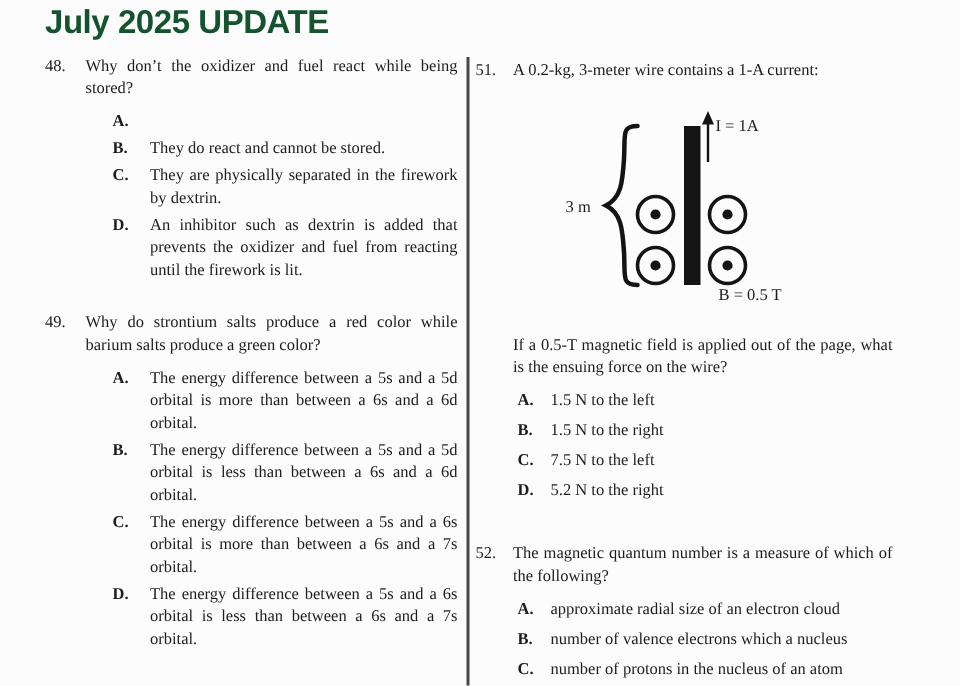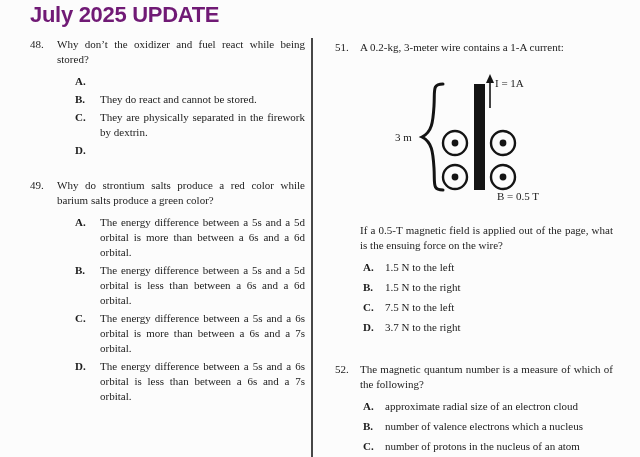--- a/index.html
+++ b/index.html
@@ -10,29 +10,29 @@
     font-family: "Liberation Serif", serif;
     position: relative;
     overflow: hidden;
   }
   .title {
     position: absolute; left: 30px; top: 2px;
     margin: 0;
     font-family: "Liberation Sans", sans-serif;
     font-size: 22px; font-weight: bold;
     letter-spacing: -0.3px;
-    color: #701a75;
+    color: #14532d;
   }
   .divider {
     position: absolute; left: 311px; top: 38px; bottom: 0;
     width: 2px; background: #474747;
   }
   .col { position: absolute; font-size: 11px; line-height: 15px; }
   .col-left  { left: 30px;  top: 37px; width: 275px; }
-  .col-right { left: 335px; top: 40px; width: 278px; }
+  .col-right { left: 317px; top: 40px; width: 278px; }
 
   .q { margin-bottom: 20px; }
   .q:last-child { margin-bottom: 0; }
   .q-row { display: flex; }
   .q-num { font-weight: normal; flex: 0 0 27px; width: 27px; }
   .col-right .q-num { flex: 0 0 25px; width: 25px; }
   .q-text { flex: 1; text-align: justify; }
 
   .opts { margin-top: 7px; }
   .opt-row { display: flex; margin-top: 3px; }
@@ -78,20 +78,21 @@
         <div class="opt-row">
           <span class="opt-letter">B.</span>
           <span class="opt-text">They do react and cannot be stored.</span>
         </div>
         <div class="opt-row">
           <span class="opt-letter">C.</span>
           <span class="opt-text">They are physically separated in the firework by dextrin.</span>
         </div>
         <div class="opt-row">
           <span class="opt-letter">D.</span>
+          <span class="opt-text">An inhibitor such as dextrin is added that prevents the oxidizer and fuel from reacting until the firework is lit.</span>
         </div>
       </div>
     </div>
 
     <div class="q">
       <div class="q-row">
         <span class="q-num">49.</span>
         <span class="q-text">Why do strontium salts produce a red color while barium salts produce a green color?</span>
       </div>
       <div class="opts">
@@ -167,21 +168,21 @@
         <div class="opt-row">
           <span class="opt-letter">B.</span>
           <span class="opt-text">1.5 N to the right</span>
         </div>
         <div class="opt-row">
           <span class="opt-letter">C.</span>
           <span class="opt-text">7.5 N to the left</span>
         </div>
         <div class="opt-row">
           <span class="opt-letter">D.</span>
-          <span class="opt-text">3.7 N to the right</span>
+          <span class="opt-text">5.2 N to the right</span>
         </div>
       </div>
     </div>
 
     <div class="q">
       <div class="q-row">
         <span class="q-num">52.</span>
         <span class="q-text">The magnetic quantum number is a measure of which of the following?</span>
       </div>
       <div class="opts">

